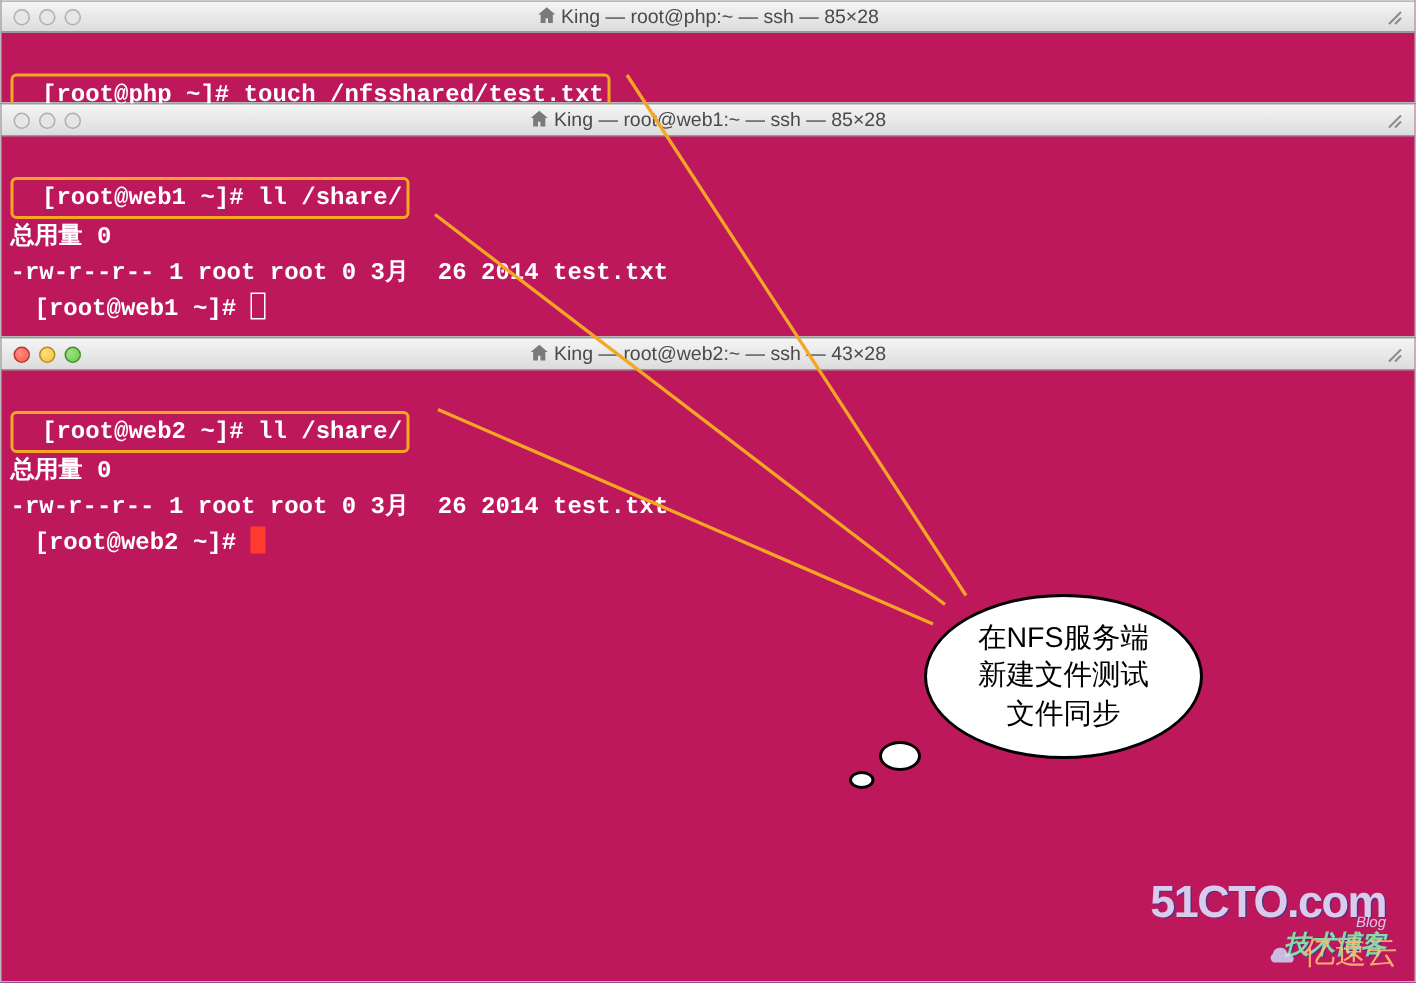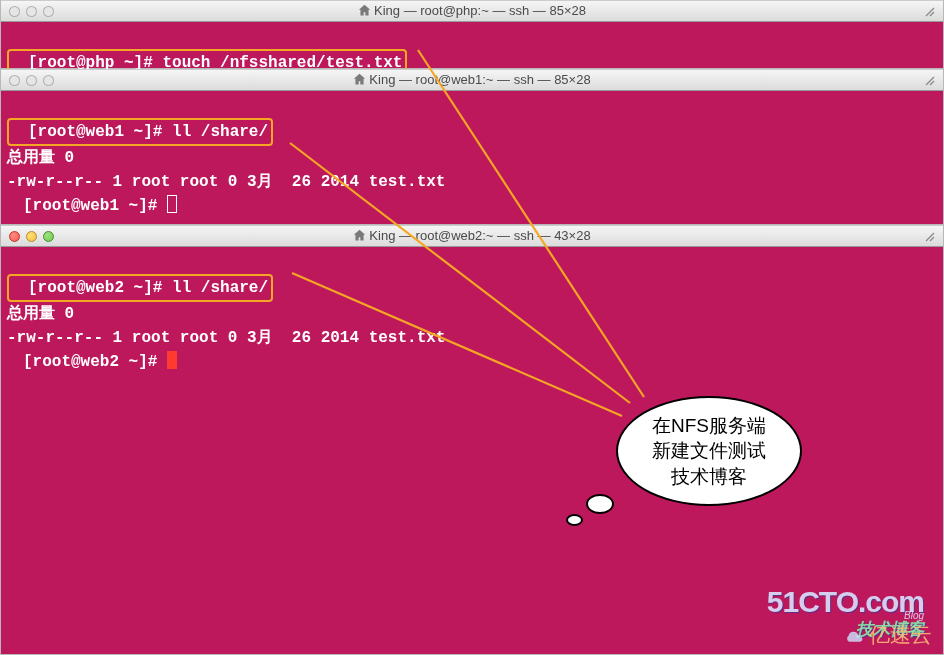--- a/index.html
+++ b/index.html
@@ -266,21 +266,21 @@
 
 <svg class="overlay">
   <line x1="418" y1="50" x2="644" y2="397" stroke="#f5a623" stroke-width="2.2"></line>
   <line x1="290" y1="143" x2="630" y2="403" stroke="#f5a623" stroke-width="2.2"></line>
   <line x1="292" y1="273" x2="622" y2="416" stroke="#f5a623" stroke-width="2.2"></line>
 </svg>
 
 <div class="callout">
   <div style="white-space:pre-line;">在NFS服务端
 新建文件测试
-技术博客</div>
+文件同步</div>
 </div>
 <div class="bubble-tail1"></div>
 <div class="bubble-tail2"></div>
 
 <div class="wm1">51CTO.com</div>
 <div class="wm1c">Blog</div>
 <div class="wm1b">技术博客</div>
 <div class="wm2">
   <svg width="20" height="14" viewBox="0 0 24 16">
       <path fill="#cfe0ff" d="M19 12a4 4 0 0 0-3.2-3.9A6 6 0 0 0 4.3 9 4 4 0 0 0 5 16h13a3 3 0 0 0 1-5.8z"></path>

